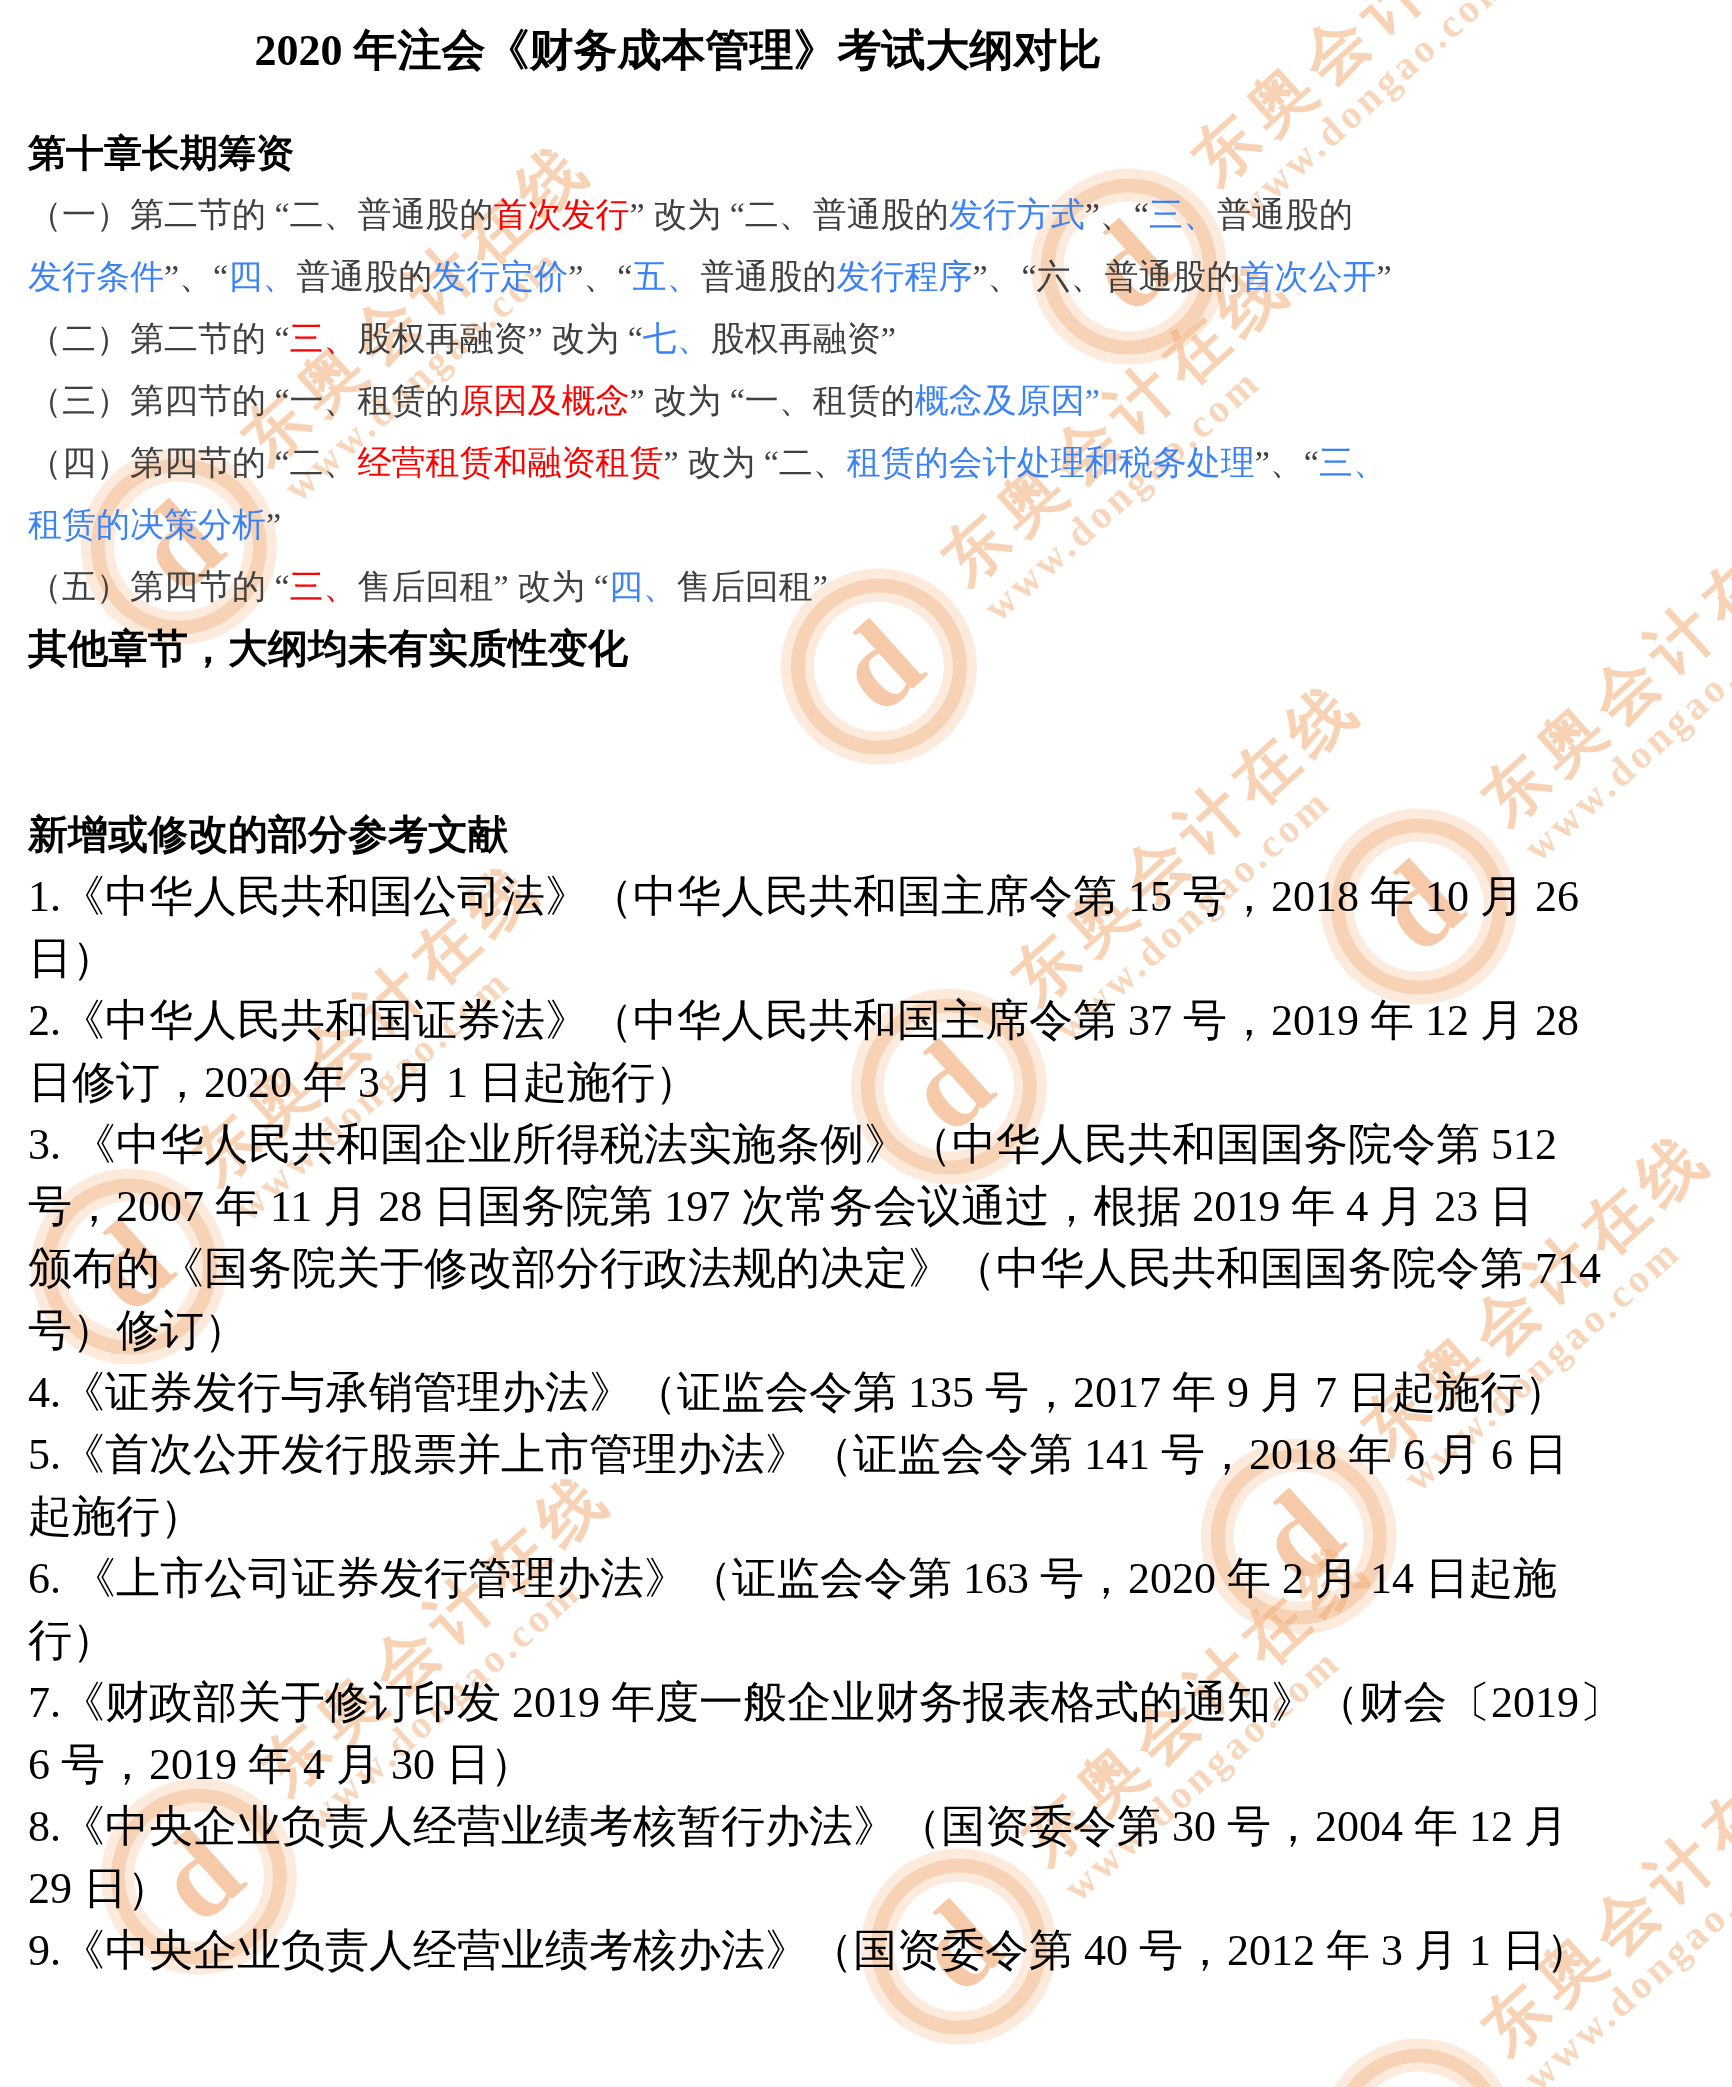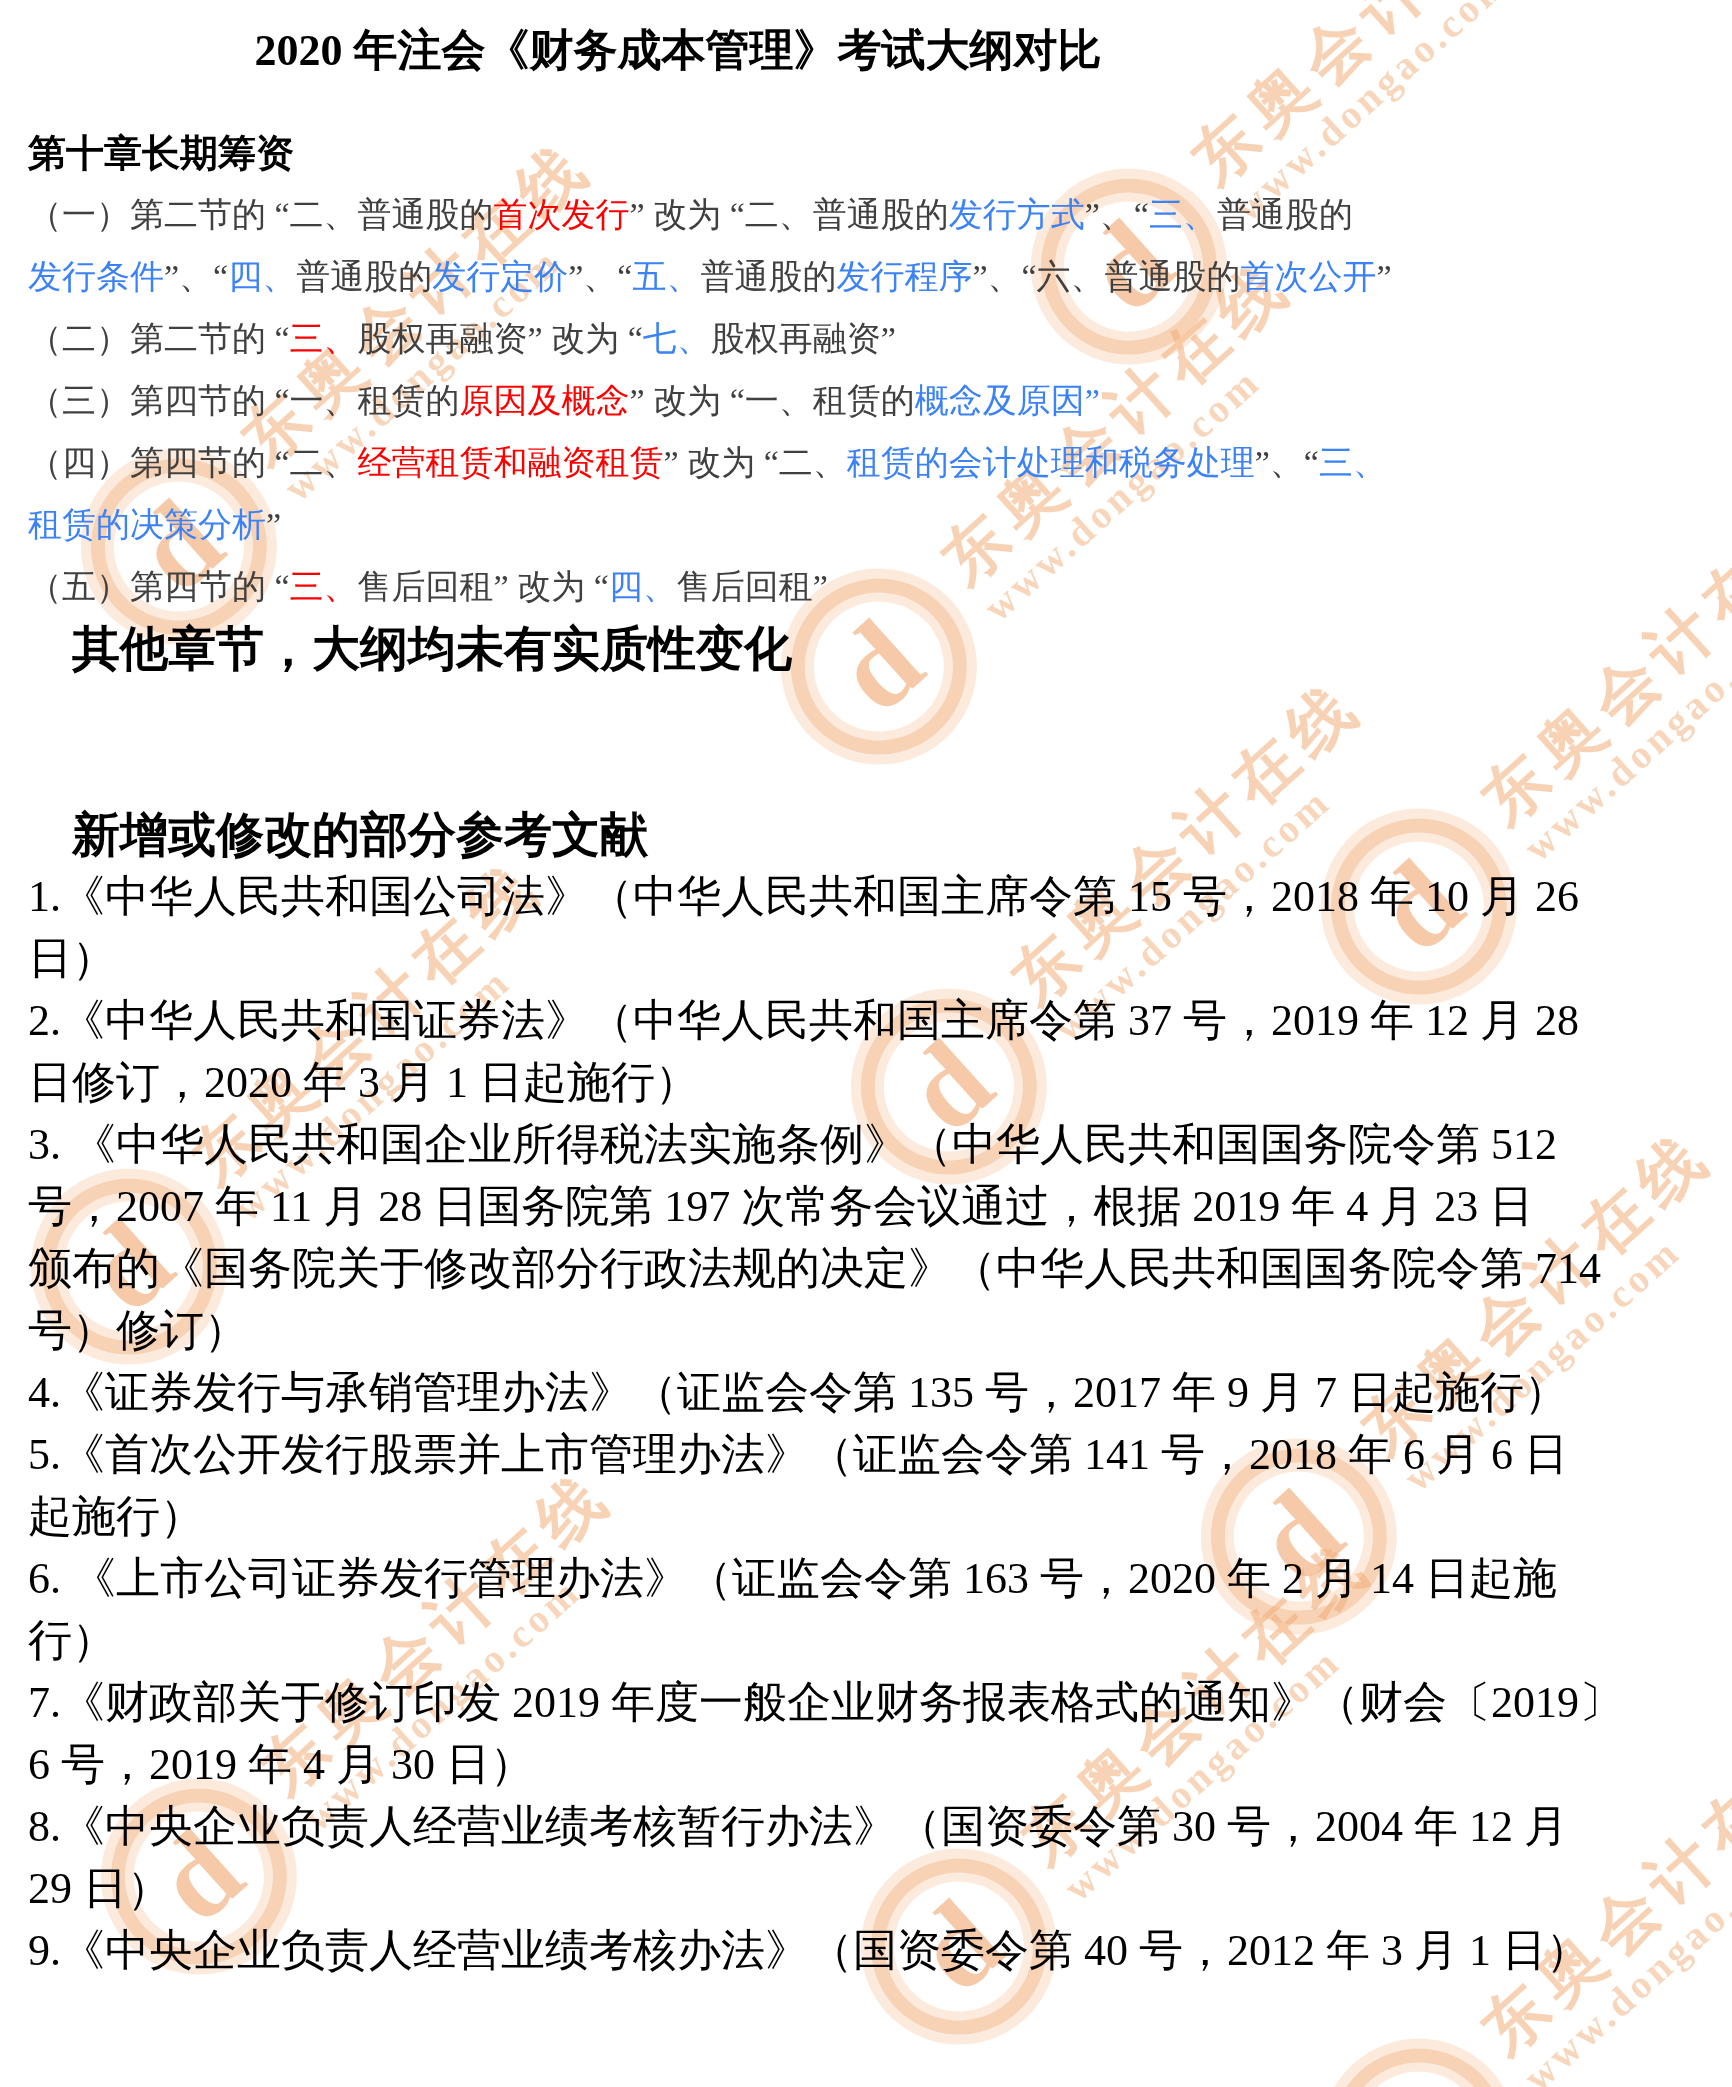--- a/index.html
+++ b/index.html
@@ -52,22 +52,22 @@
   }
   .h-chapter {
     margin-top: 40px;
     font-size: 38px; font-weight: bold;
     line-height: 62px; white-space: nowrap;
   }
   .line { line-height: 62px; white-space: nowrap; }
   .sec1 { font-size: 34px; }
   .ref  { font-size: 44px; }
   .h-footer, .h-refs {
-    font-size: 48px; font-weight: bold;
-    line-height: 62px; white-space: nowrap; margin-left: 44px;
+    font-size: 40px; font-weight: bold;
+    line-height: 62px; white-space: nowrap;
   }
   .spacer-2lines { height: 124px; }
 
   .c-black { color: #404040; }
   .c-red   { color: #fe0000; }
   .c-green { color: #3b82f6; }
 </style>
 </head>
 <body>
 

